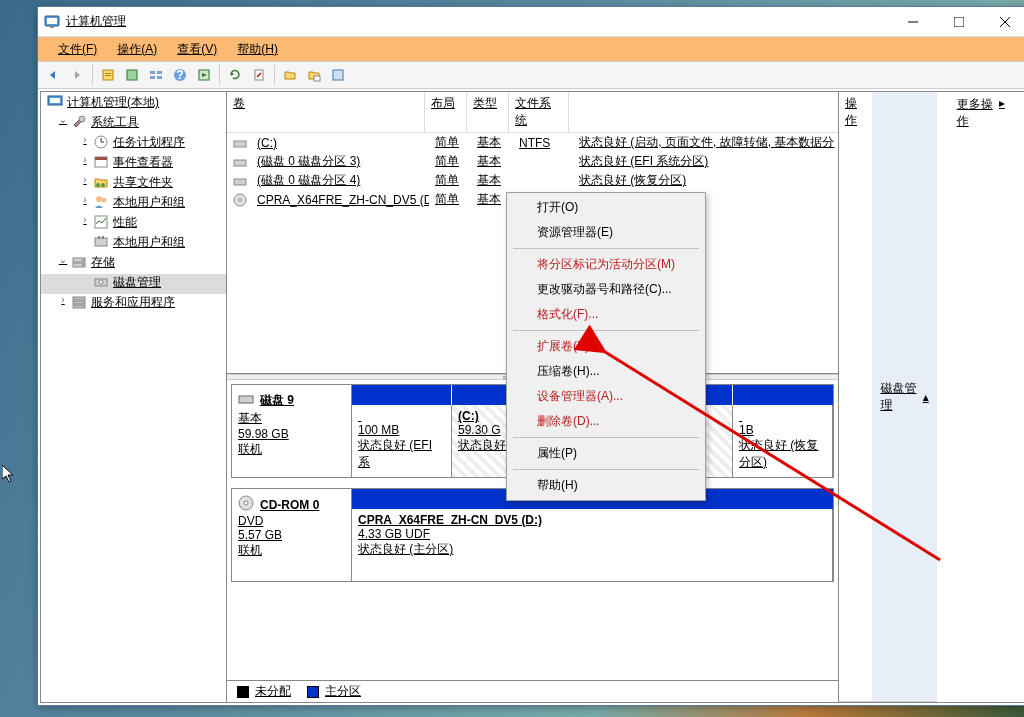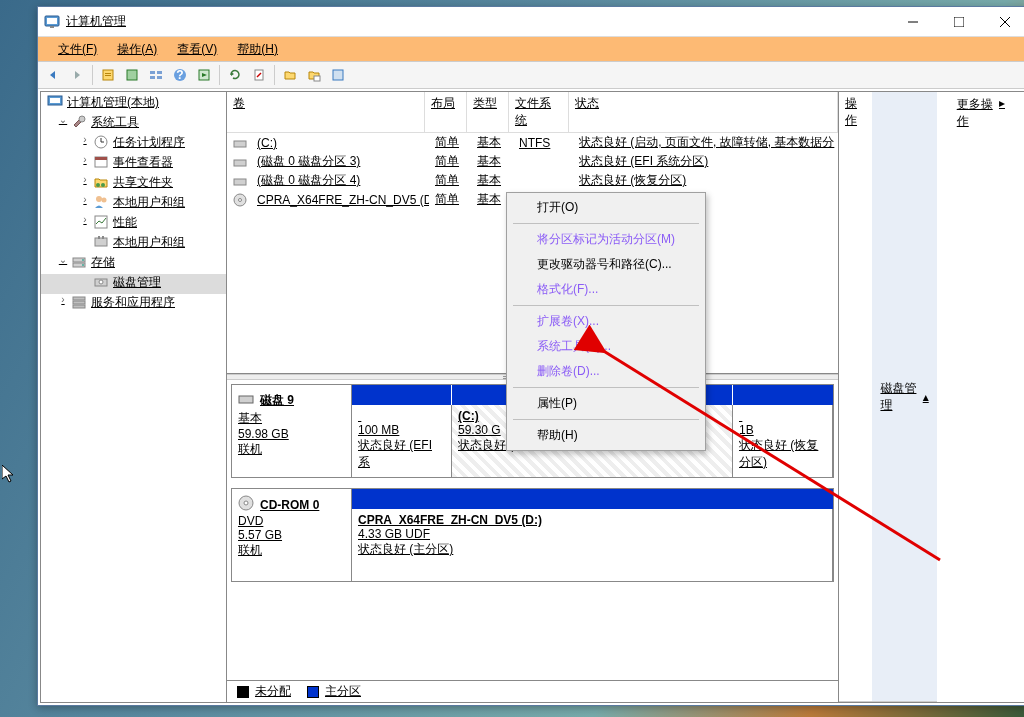--- a/index.html
+++ b/index.html
@@ -54,21 +54,21 @@
   .legend { height:22px; border-top:1px solid #888; display:flex; align-items:center; gap:6px; padding-left:10px; }
   .legswatch { width:12px; height:12px; border:1px solid #000; }
 
   .actions { width:186px; display:flex; flex-direction:row; }
   .actions-head { padding:3px 6px; border-bottom:1px solid #ccc; }
   .actions-cat { background:#e8eef7; padding:3px 8px; display:flex; justify-content:space-between; align-items:center; border-bottom:1px solid #ccc; }
   .actions-item { padding:4px 20px; display:flex; justify-content:space-between; }
 
   .context-menu { position:absolute; left:506px; top:192px; width:200px; background:#f0f0f0; border:1px solid #a0a0a0; box-shadow:2px 3px 6px rgba(0,0,0,0.25); padding:2px; z-index:200; }
   .ctx-item { padding:4px 8px 4px 28px; }
-  .ctx-item.disabled { color:#8b5cf6; }
+  .ctx-item.disabled { color:#b91c1c; }
   .ctx-sep { height:1px; background:#c0c0c0; margin:3px 4px; }
 
   .arrow { position:absolute; z-index:300; pointer-events:none; }
 </style>
 </head>
 <body>
 
 <svg class="cursor" width="16" height="20">
     <path d="M0 0 L0 14 L4 11 L7 17 L9 16 L6 10 L11 10 Z" fill="#fff" stroke="#000" stroke-width="1"></path>
   </svg>
@@ -308,21 +308,20 @@
       </div>
     </div>
 
     <div class="middle">
       <div class="volumes">
         <div class="vhead">
           <div class="vh" style="width:198px">卷</div>
           <div class="vh" style="width:42px">布局</div>
           <div class="vh" style="width:42px">类型</div>
           <div class="vh" style="width:60px">文件系统</div>
-          <div class="vh" style="flex:1">状态</div>
         </div>
         <div class="vrow">
           <span class="vico">
               <svg width="14" height="14">
                 <rect x="1" y="5" width="12" height="6" fill="#d0d0d0" stroke="#888"></rect>
               </svg>
             </span>
           <div class="vc" style="width:178px">(C:)</div>
           <div class="vc" style="width:42px">简单</div>
           <div class="vc" style="width:42px">基本</div>
@@ -454,27 +453,29 @@
       <div class="actions-item">
         <span>更多操作</span>
         <span>▸</span>
       </div>
     </div>
   </div>
 </div>
 
 <div class="context-menu">
   <div class="ctx-item enabled">打开(O)</div>
+  <div class="ctx-item enabled">资源管理器(E)</div>
   <div class="ctx-sep"></div>
   <div class="ctx-item disabled">将分区标记为活动分区(M)</div>
   <div class="ctx-item enabled">更改驱动器号和路径(C)...</div>
   <div class="ctx-item disabled">格式化(F)...</div>
   <div class="ctx-sep"></div>
   <div class="ctx-item disabled">扩展卷(X)...</div>
-  <div class="ctx-item disabled">系统工具(A)...</div>
+  <div class="ctx-item enabled">压缩卷(H)...</div>
+  <div class="ctx-item disabled">设备管理器(A)...</div>
   <div class="ctx-item disabled">删除卷(D)...</div>
   <div class="ctx-sep"></div>
   <div class="ctx-item enabled">属性(P)</div>
   <div class="ctx-sep"></div>
   <div class="ctx-item enabled">帮助(H)</div>
 </div>
 
 <svg class="arrow" width="1024" height="717">
   <defs>
       <marker id="ah" markerWidth="12" markerHeight="10" refX="2" refY="5" orient="auto">

